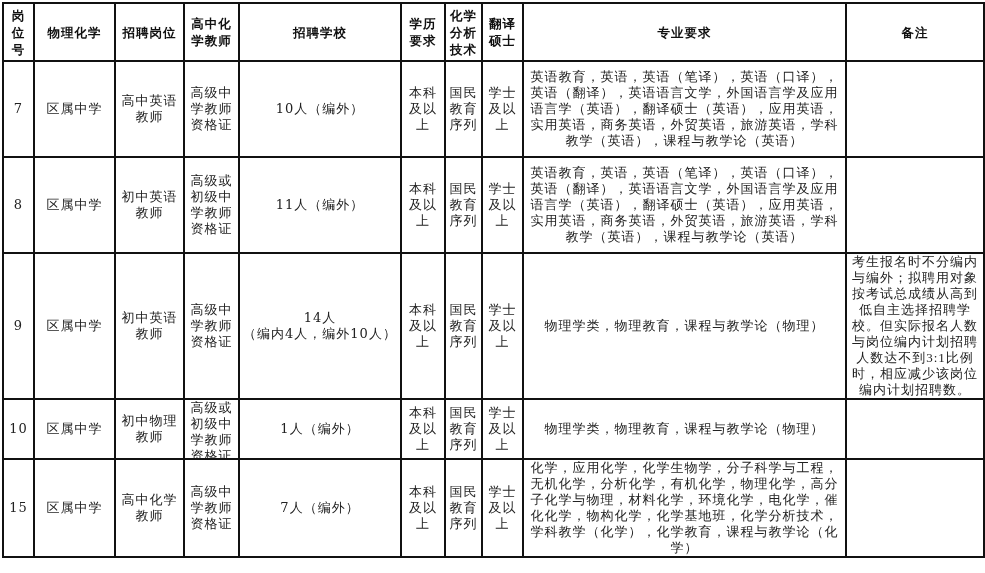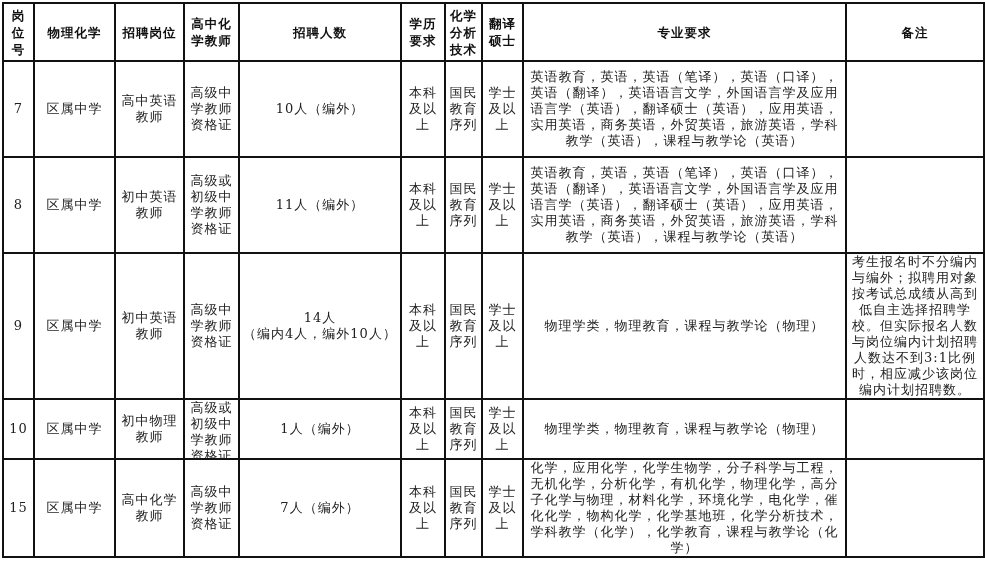--- a/index.html
+++ b/index.html
@@ -24,21 +24,21 @@
     word-break: break-all;
   }
   table.recruit th {
     font-family: "DejaVu Sans", "Liberation Sans", sans-serif;
     font-weight: bold;
     font-size: 12.5px;
     line-height: 17px;
     color: #111;
   }
   td.major { text-align: left; padding-left: 3px; padding-right: 6px; letter-spacing: 1.5px; }
-  td.note { text-align: left; padding-left: 3px; line-height: 15.5px; vertical-align: top; }
+  td.note { text-align: left; padding-left: 3px; line-height: 15.5px; vertical-align: top; font-family: Liberation Serif, serif; }
   td.num { font-size: 12px; }
   .row-7 { height: 96px; }
   .row-8 { height: 96px; }
   .row-9 { height: 142px; }
   .row-10 { height: 58px; }
   .row-11 { height: 96px; }
   .hdr { height: 58px; }
   .clip { max-height: 58px; overflow: hidden; display: block; }
 </style>
 </head>
@@ -56,21 +56,21 @@
     <col style="width:41px">
     <col style="width:323px">
     <col style="width:138px">
   </colgroup>
   <thead>
     <tr class="hdr">
       <th>岗位号</th>
       <th>物理化学</th>
       <th>招聘岗位</th>
       <th>高中化学教师</th>
-      <th>招聘人数</th>
+      <th>招聘学校</th>
       <th>学历要求</th>
       <th>化学分析技术</th>
       <th>翻译硕士</th>
       <th>专业要求</th>
       <th>备注</th>
     </tr>
   </thead>
   <tbody>
     <tr class="row-7">
       <td class="num">7</td>

